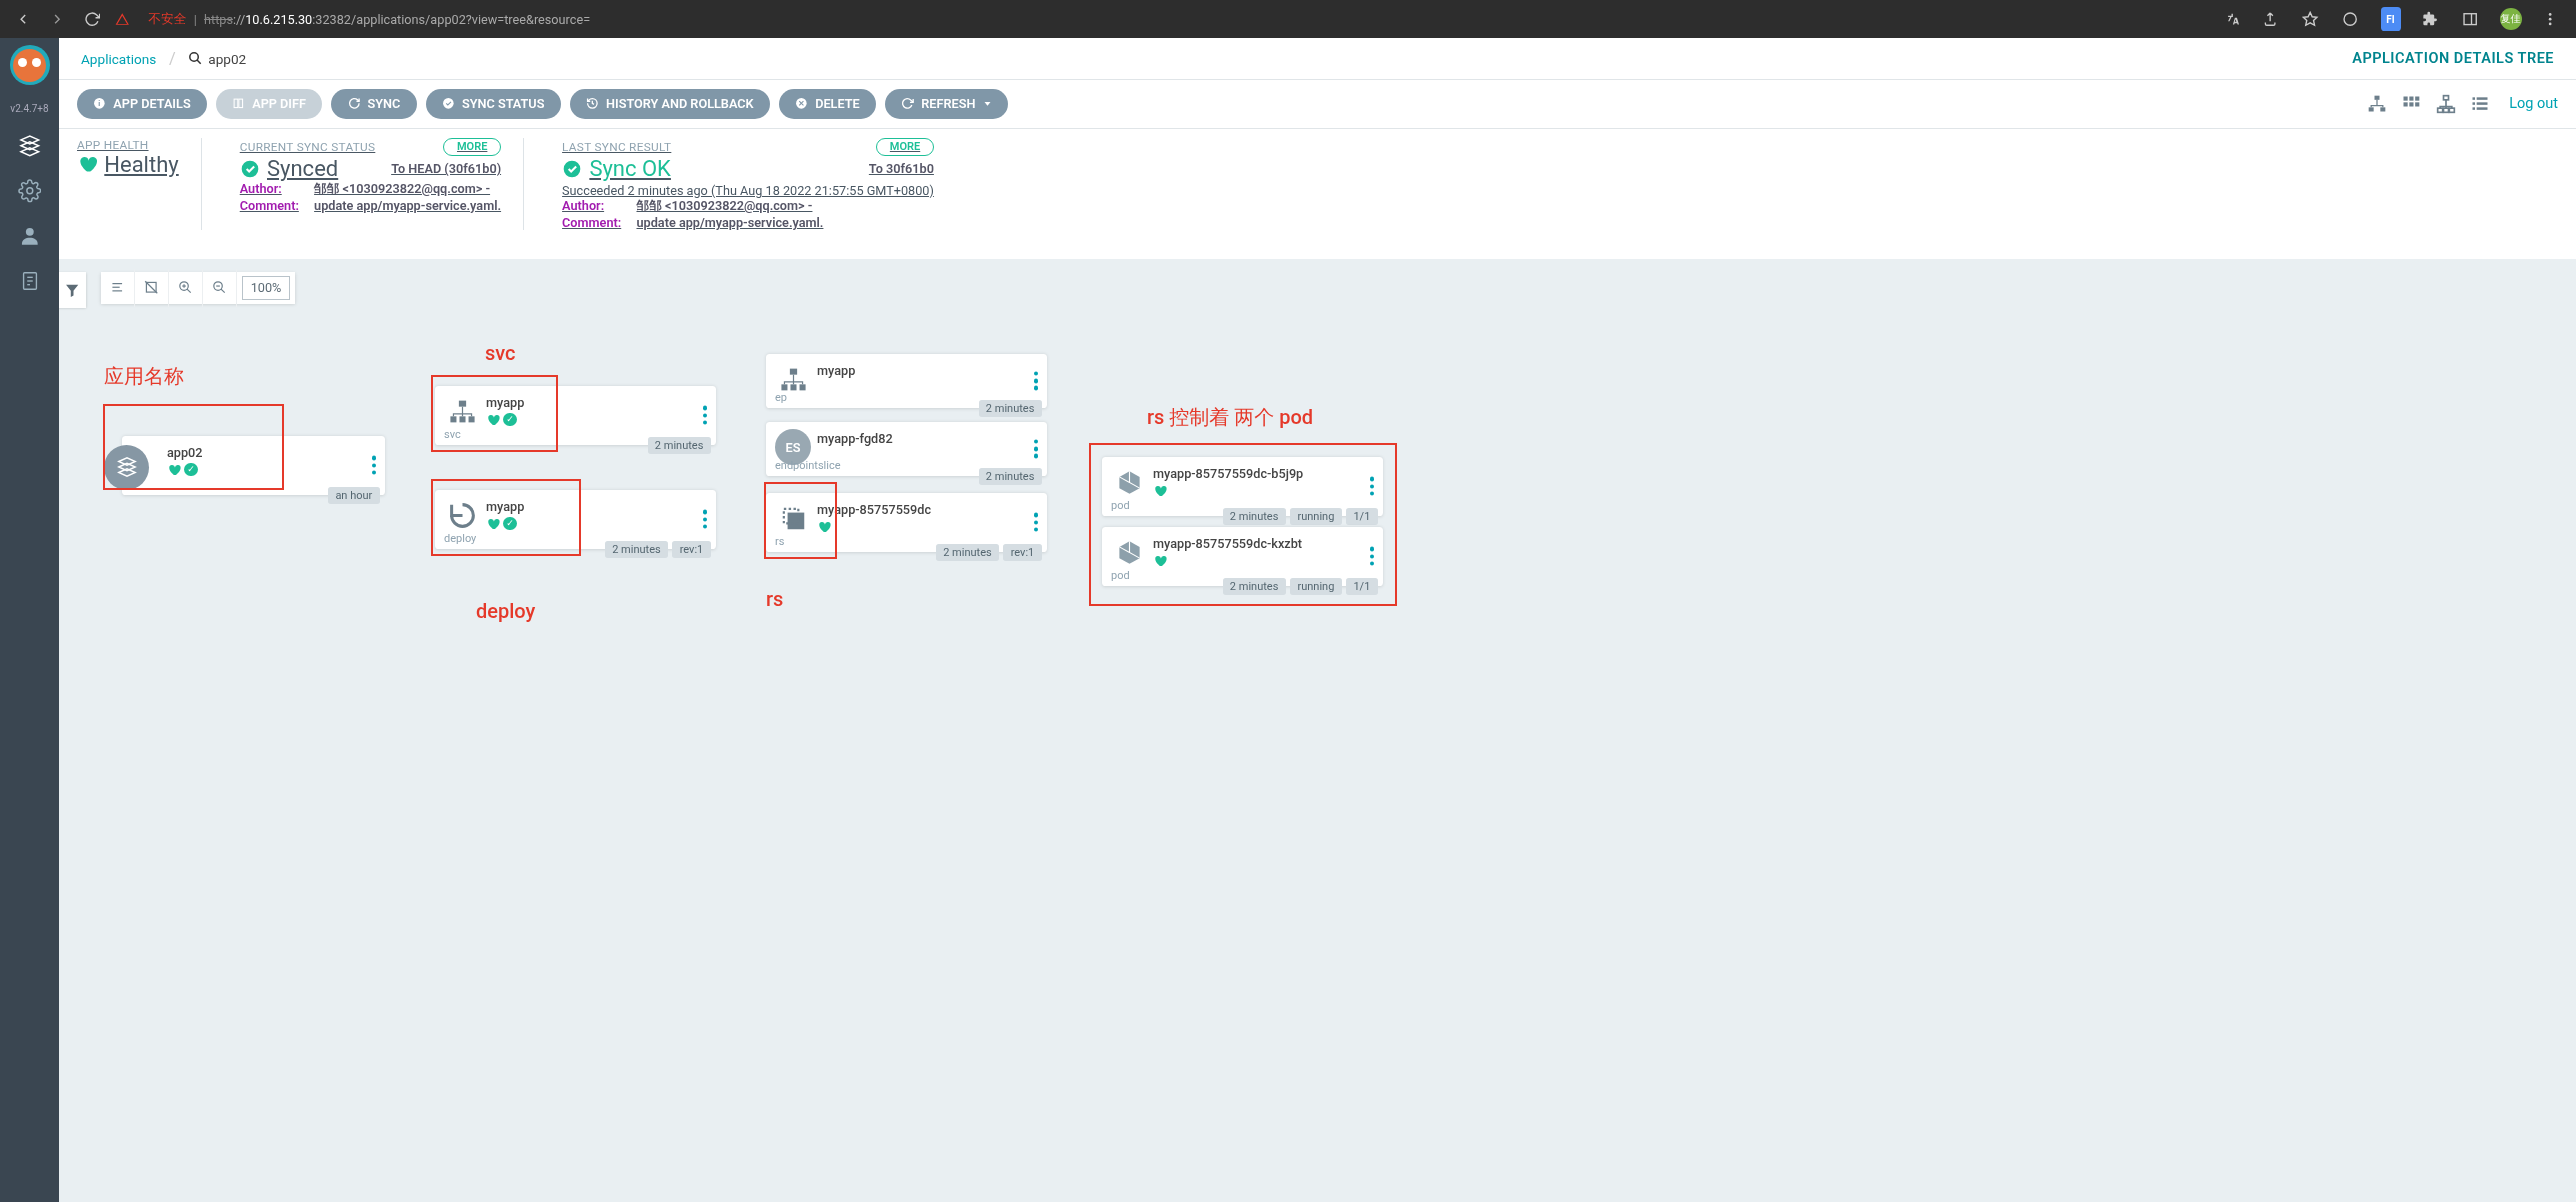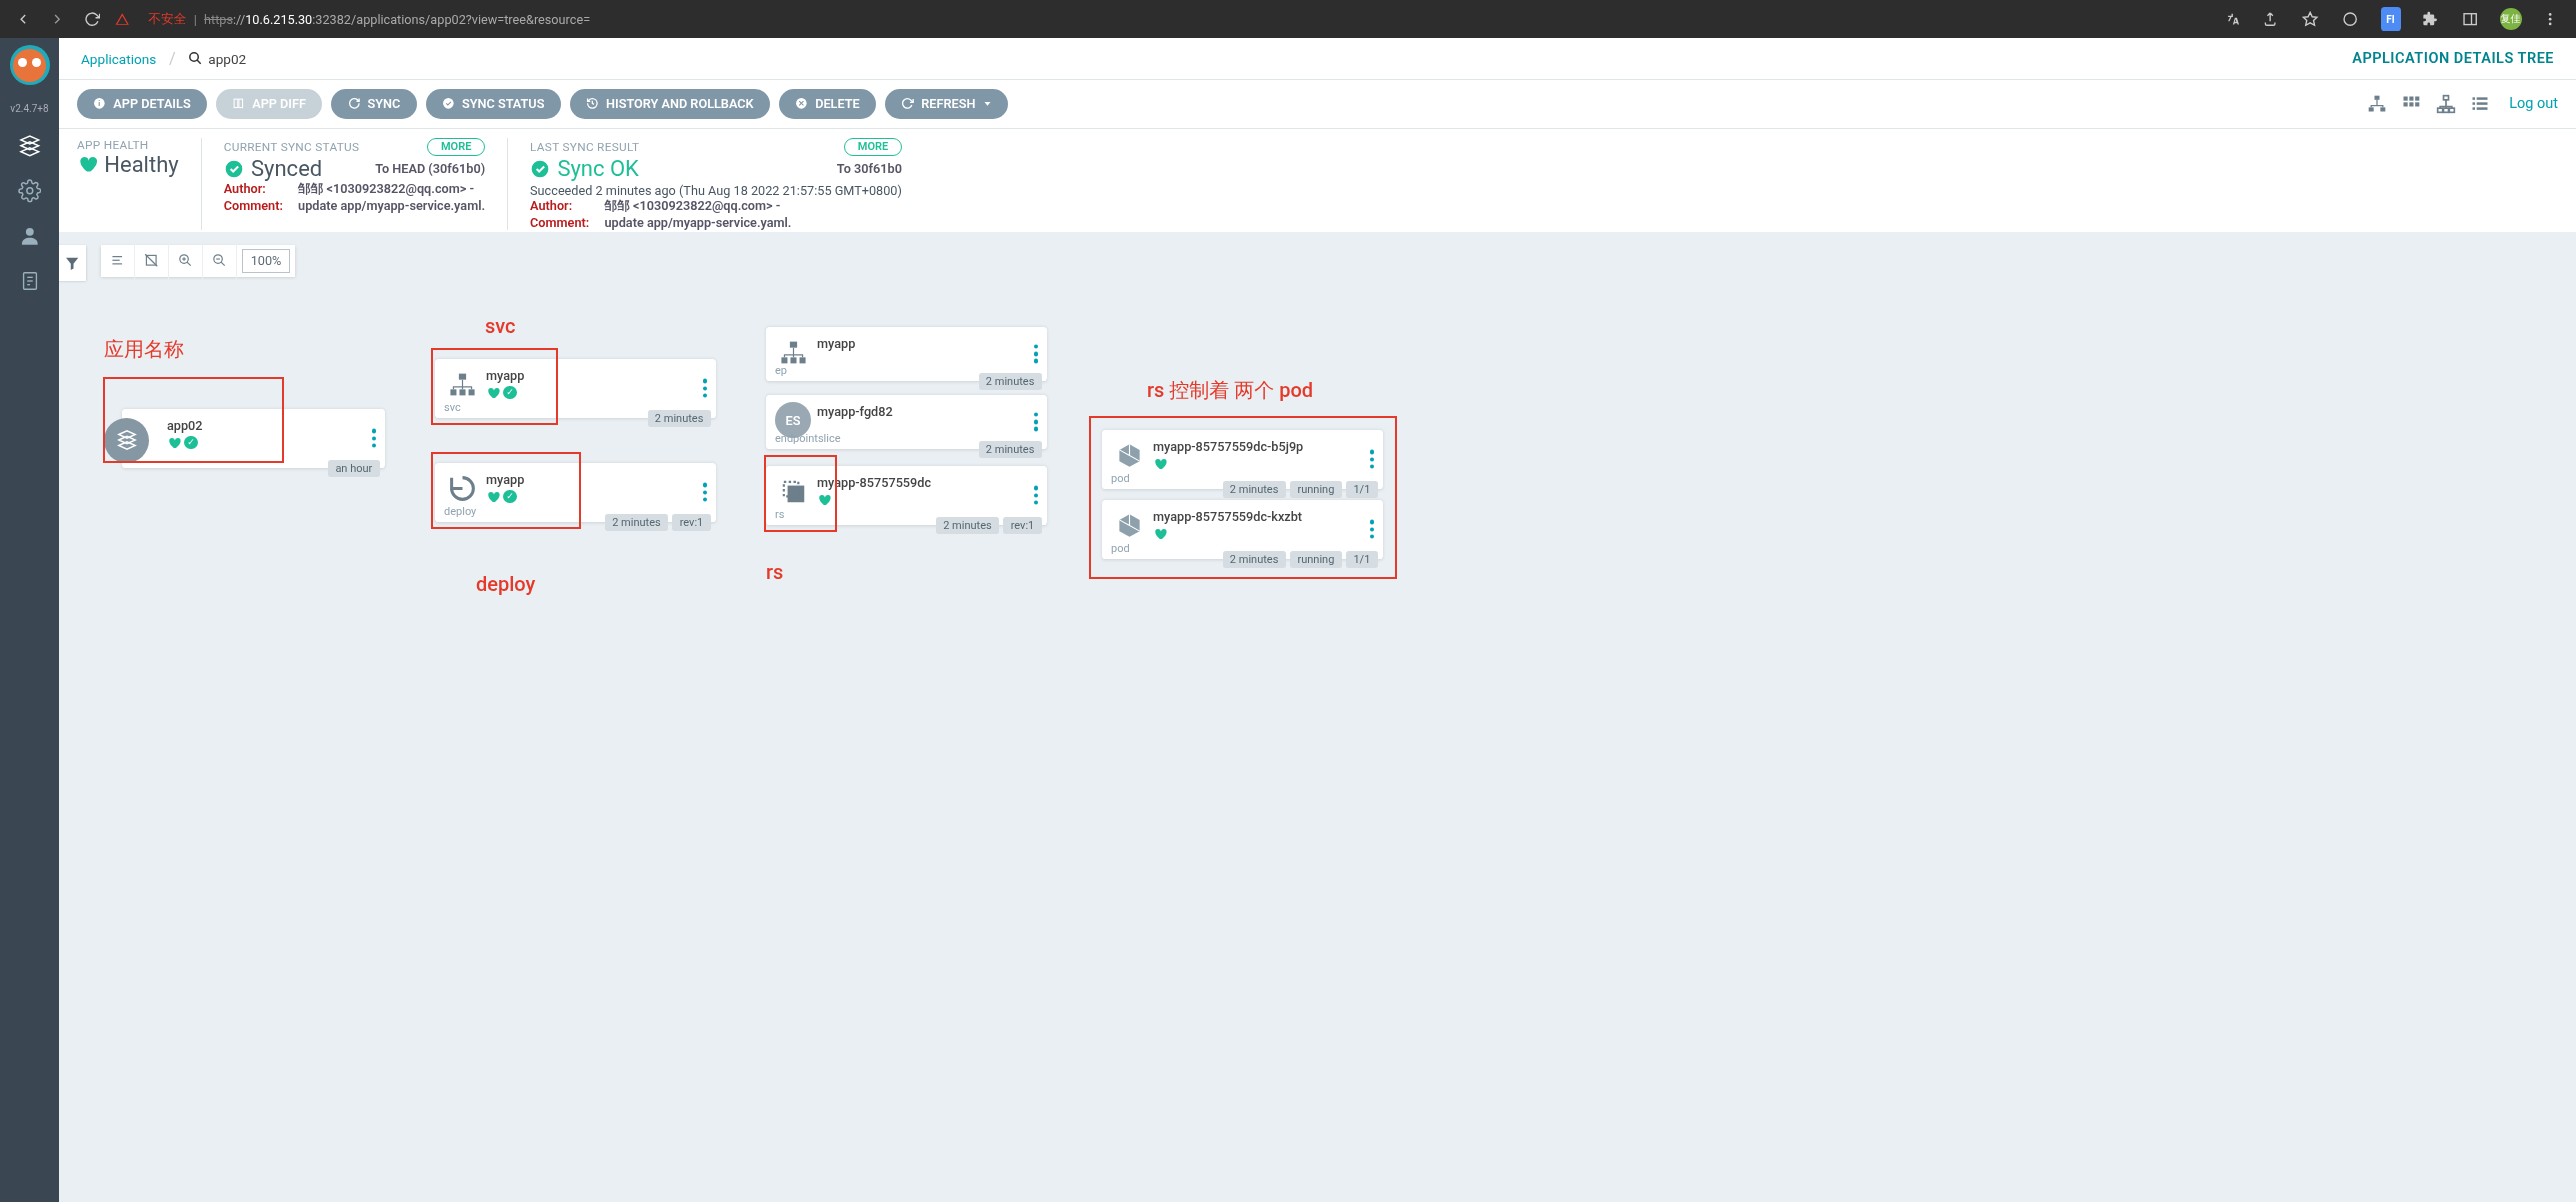--- a/index.html
+++ b/index.html
@@ -42,32 +42,32 @@
     .breadcrumb-search { display: flex; align-items: center; gap: 5.4px; color: #444; }
     .page-title { margin-left: auto; color: #00848e; font-weight: 600; font-size: 14.5px; letter-spacing: 0.5px; }
 
     .toolbar { display: flex; align-items: center; padding: 9px 18px; gap: 9px; border-bottom: 0.9px solid #e0e5e8; }
     .pill-btn { background: #8097a8; color: #fff; border: none; border-radius: 906px; padding: 7.3px 16.3px; font-size: 12.7px; font-weight: 600; display: inline-flex; align-items: center; gap: 7.3px; cursor: pointer; }
     .pill-btn.disabled { background: #c7d1d8; }
     .toolbar-spacer { flex: 1; }
     .view-icon { width: 25.4px; height: 25.4px; display: flex; align-items: center; justify-content: center; color: #6d7f8b; cursor: pointer; }
     .logout { color: #00a2b3; font-size: 14.5px; margin-left: 7.3px; cursor: pointer; }
 
-    .status-row { display: flex; padding: 9px 18px 2px; gap: 0; font-size: 12.7px; color: #495763; }
+    .status-row { display: flex; padding: 9px 18px 29px; gap: 16px; font-size: 12.7px; color: #495763; text-decoration: underline; }
     .status-block { padding-right: 22px; border-right: 0.9px solid #dde3e7; margin-right: 22px; }
     .status-block:last-child { border-right: none; }
     .status-label { font-size: 11.8px; color: #8fa3b0; text-transform: uppercase; letter-spacing: 0.3px; }
     .status-main { display: flex; align-items: center; gap: 7.3px; }
     .status-value { font-size: 22px; color: #495763; }
     .status-value.sync { color: #1dbf97; }
     .more-btn { border: 1.4px solid #1dbf97; color: #1dbf97; border-radius: 906px; padding: 1.8px 12.7px; font-size: 11px; font-weight: 600; background: transparent; cursor: pointer; }
     .check-circle { color: #1dbf97; width: 20px; height: 20px; }
     .status-meta { font-size: 12.7px; color: #495763; margin-top: 1.8px; }
     .status-meta-row { display: flex; gap: 5.4px; }
-    .status-meta-label { color: #b91c1c; font-weight: 600; min-width: 69px; }
+    .status-meta-label { color: #a21caf; font-weight: 600; min-width: 69px; }
     .status-meta-val { color: #556; font-weight: 600; }
     .sync-head-row { display: flex; justify-content: space-between; align-items: center; gap: 27px; }
 
     
     .canvas { flex: 1; position: relative; background: #e9eff2; overflow: hidden; }
     .zoom-bar { position: absolute; left: 14.5px; top: 12.7px; background: #fff; box-shadow: 0 0.9px 3.6px rgba(0,0,0,0.15); display: flex; align-items: center; height: 32px; }
     .zoom-btn { width: 34px; height: 38px; display: flex; align-items: center; justify-content: center; color: #6d7f8b; cursor: pointer; border-right: 0.9px solid #eceff1; }
     .zoom-pct { border: 0.9px solid #b9c3ca; padding: 3.6px 7.3px; font-size: 12.7px; color: #5c6b75; margin: 0 5.4px; }
     .filter-tab { position: absolute; left: -1.8px; top: 12.7px; width: 29px; height: 36px; background: #fff; display: flex; align-items: center; justify-content: center; box-shadow: 0 0.9px 2.7px rgba(0,0,0,0.2); color: #5c6b75; }
 

